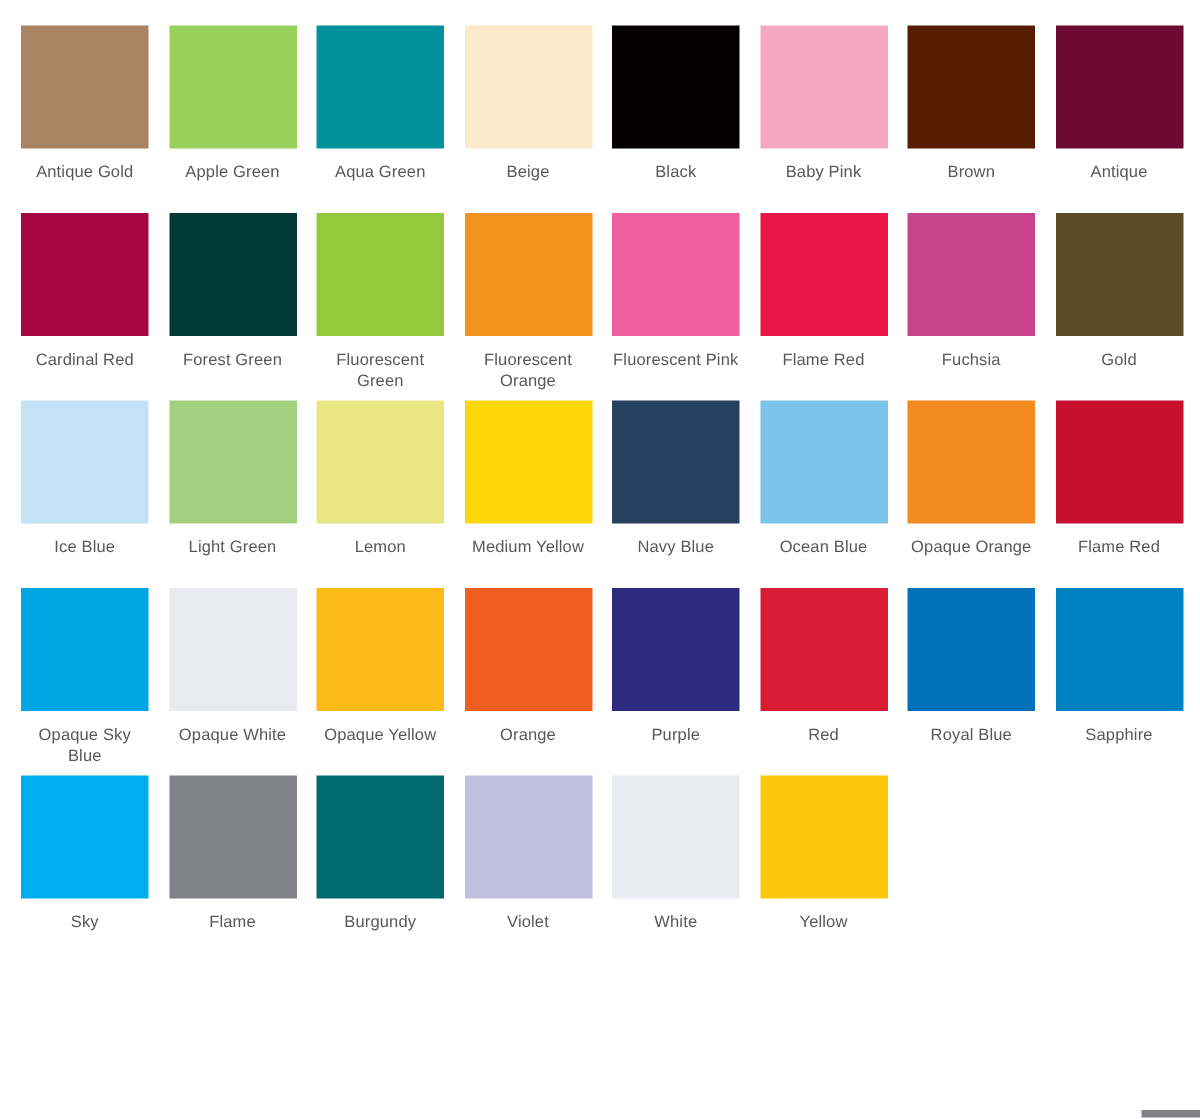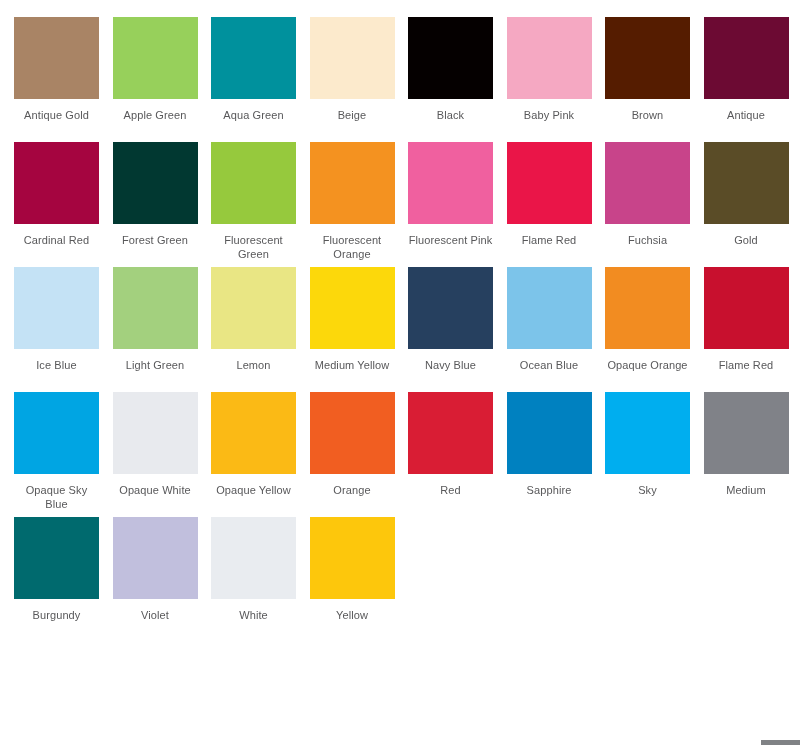--- a/index.html
+++ b/index.html
@@ -174,34 +174,42 @@
     </div>
     <div class="swatch-cell">
       <div class="swatch-chip" style="background: rgb(251, 186, 21);"></div>
       <div class="swatch-label">Opaque Yellow</div>
     </div>
     <div class="swatch-cell">
       <div class="swatch-chip" style="background: rgb(241, 94, 33);"></div>
       <div class="swatch-label">Orange</div>
     </div>
     <div class="swatch-cell">
+      <div class="swatch-chip" style="background: rgb(46, 42, 127);"></div>
+      <div class="swatch-label">Purple</div>
+    </div>
+    <div class="swatch-cell">
       <div class="swatch-chip" style="background: rgb(217, 29, 52);"></div>
       <div class="swatch-label">Red</div>
     </div>
     <div class="swatch-cell">
+      <div class="swatch-chip" style="background: rgb(0, 112, 184);"></div>
+      <div class="swatch-label">Royal Blue</div>
+    </div>
+    <div class="swatch-cell">
       <div class="swatch-chip" style="background: rgb(0, 129, 192);"></div>
       <div class="swatch-label">Sapphire</div>
     </div>
     <div class="swatch-cell">
       <div class="swatch-chip" style="background: rgb(0, 174, 239);"></div>
       <div class="swatch-label">Sky</div>
     </div>
     <div class="swatch-cell">
       <div class="swatch-chip" style="background: rgb(128, 130, 136);"></div>
-      <div class="swatch-label">Medium</div>
+      <div class="swatch-label">Flame</div>
     </div>
     <div class="swatch-cell">
       <div class="swatch-chip" style="background: rgb(0, 106, 110);"></div>
       <div class="swatch-label">Burgundy</div>
     </div>
     <div class="swatch-cell">
       <div class="swatch-chip" style="background: rgb(193, 191, 221);"></div>
       <div class="swatch-label">Violet</div>
     </div>
     <div class="swatch-cell">

